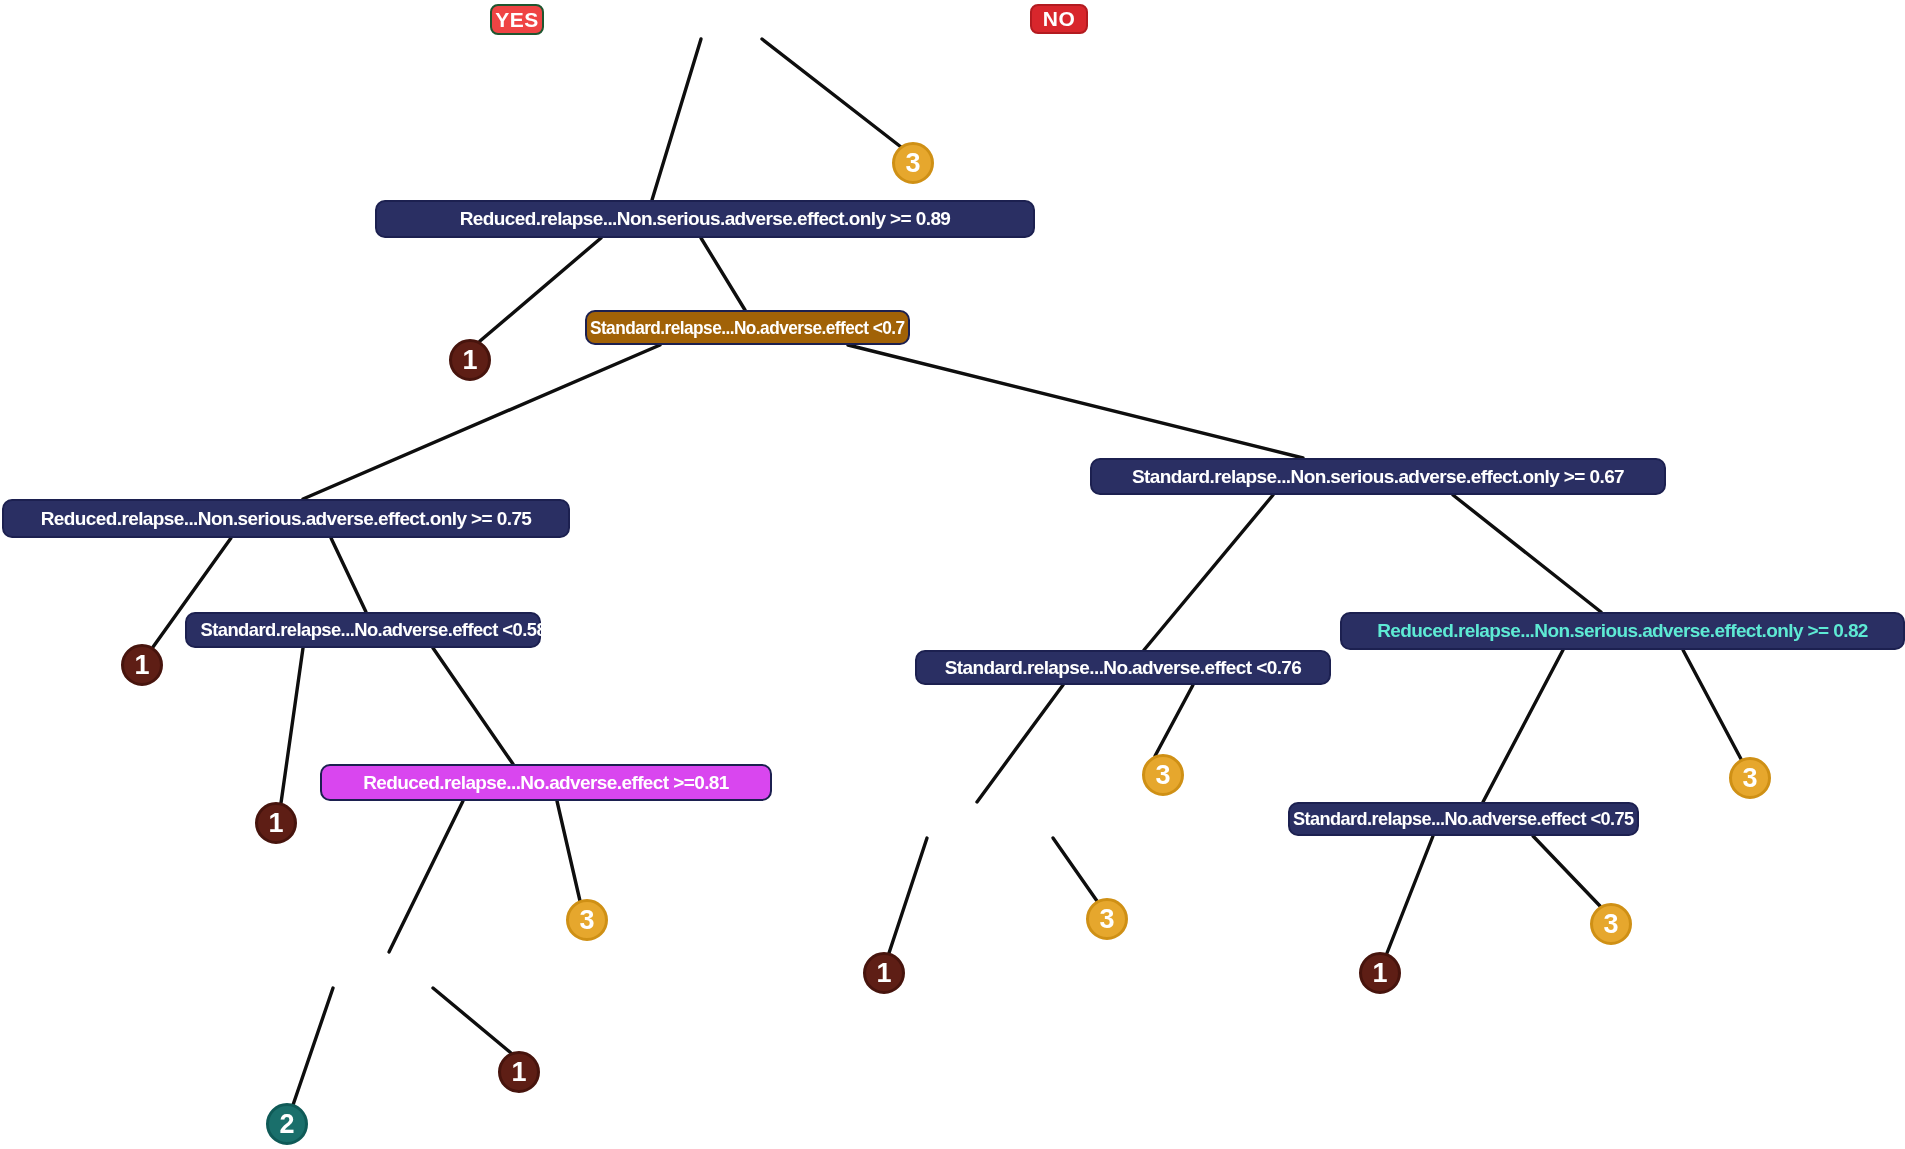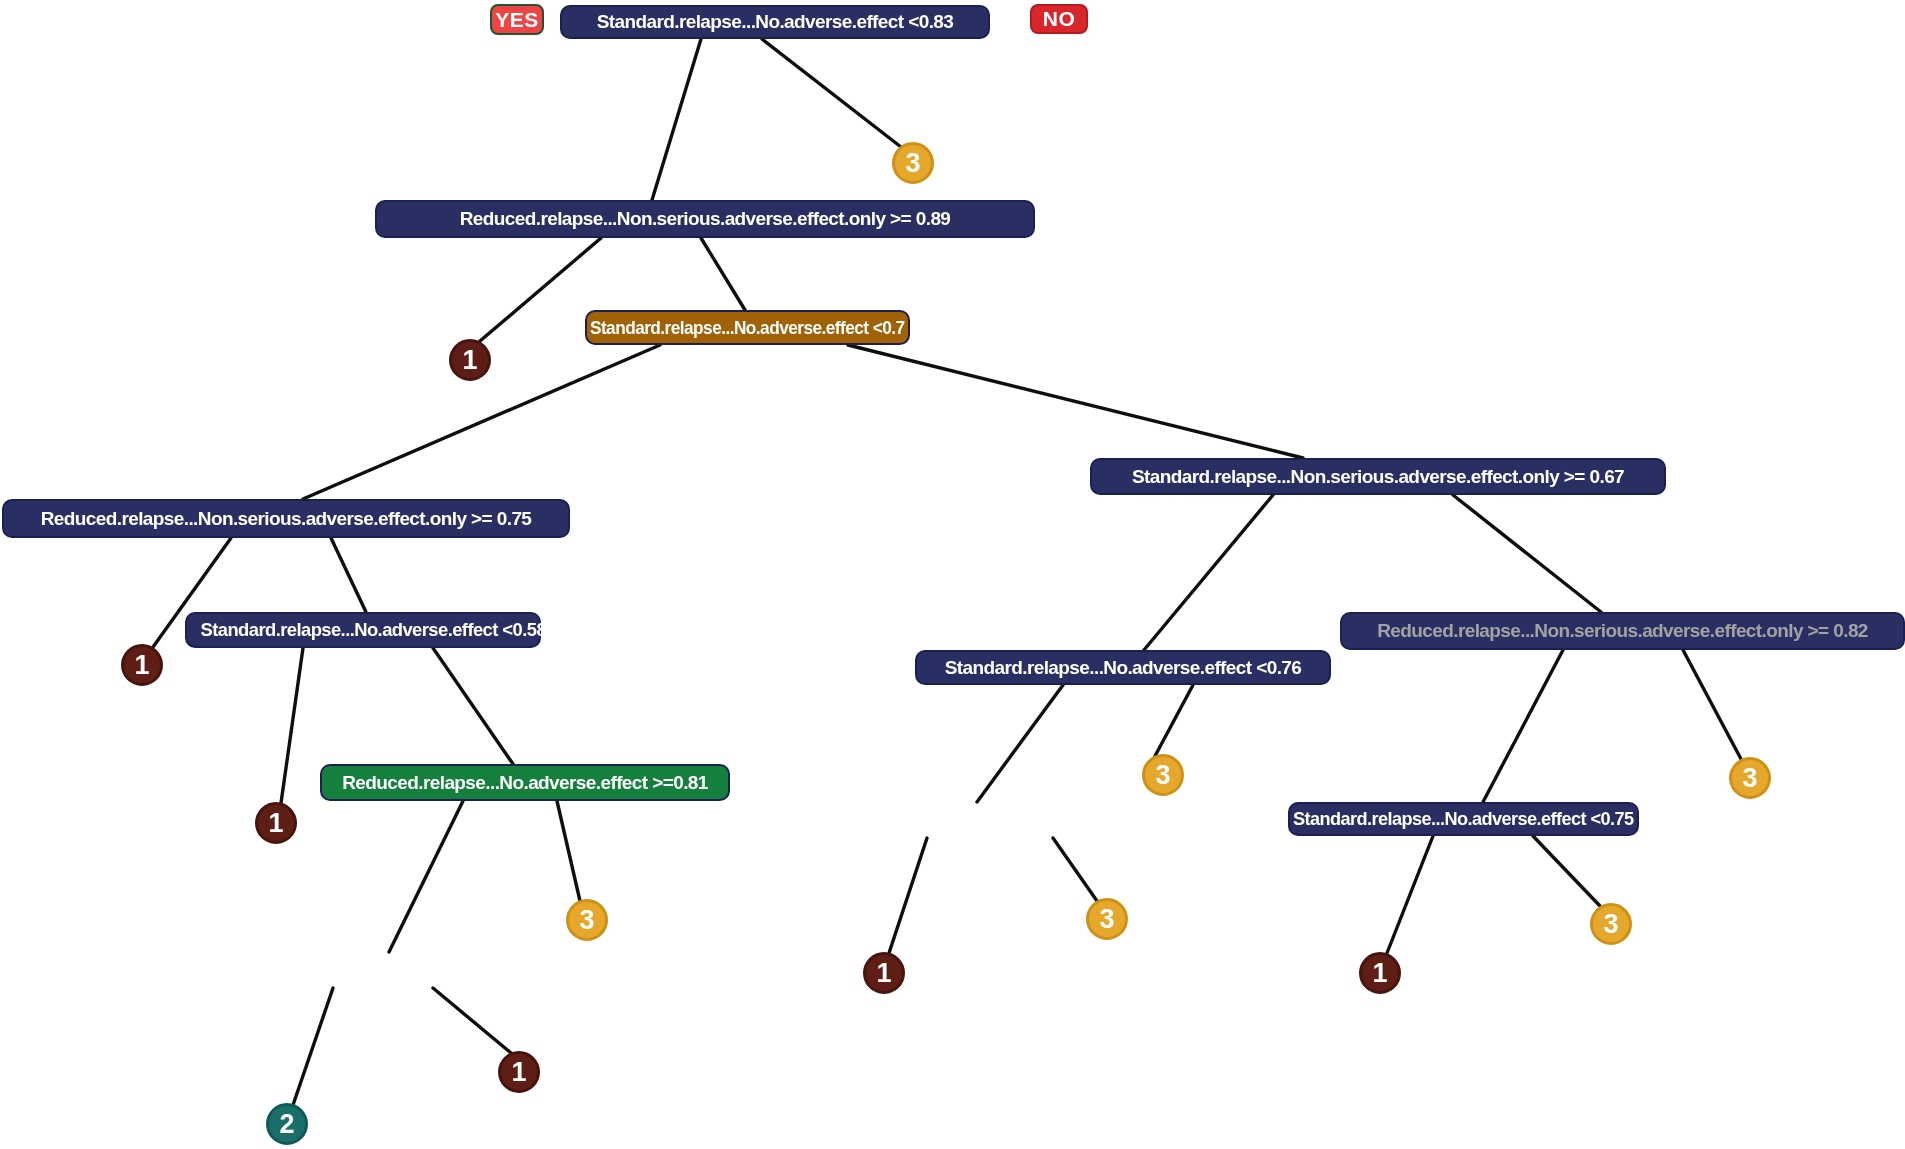--- a/index.html
+++ b/index.html
@@ -75,46 +75,43 @@
       <line x1="1053" y1="838" x2="1097" y2="901" stroke="#0e0e0e" stroke-width="3.4" stroke-linecap="round"></line>
       <line x1="1563" y1="650" x2="1483" y2="802" stroke="#0e0e0e" stroke-width="3.4" stroke-linecap="round"></line>
       <line x1="1683" y1="650" x2="1741" y2="759" stroke="#0e0e0e" stroke-width="3.4" stroke-linecap="round"></line>
       <line x1="1433" y1="836" x2="1387" y2="953" stroke="#0e0e0e" stroke-width="3.4" stroke-linecap="round"></line>
       <line x1="1533" y1="836" x2="1600" y2="906" stroke="#0e0e0e" stroke-width="3.4" stroke-linecap="round"></line>
     </svg>
 
   <div class="badge" id="yes-badge" style="left: 490px; top: 4px; width: 54px; height: 31px; background: #ef4444; border: 2px solid rgb(31, 86, 48);">YES</div>
 
   <div class="badge" id="no-badge" style="left: 1030px; top: 4px; width: 58px; height: 30px; background: rgb(216, 38, 44); border: 2px solid rgb(179, 27, 32);">NO</div>
-<div class="decision-node" style="left: 560px; top: 5px; width: 430px; height: 34px; background: rgb(42, 47, 99); border: 2px solid rgb(28, 32, 80);">
-      <span style="color: rgb(255, 255, 255);">Standard.relapse...No.adverse.effect &lt;0.83</span>
-    </div>
     <div class="decision-node" style="left: 375px; top: 200px; width: 660px; height: 38px; background: rgb(42, 47, 99); border: 2px solid rgb(28, 32, 80);">
       <span style="color: rgb(255, 255, 255);">Reduced.relapse...Non.serious.adverse.effect.only &gt;= 0.89</span>
     </div>
     <div class="decision-node" style="left: 585px; top: 310px; width: 325px; height: 35px; background: #a16207; border: 2px solid rgb(28, 32, 80);">
       <span style="color: rgb(255, 255, 255); transform: scaleX(0.908); transform-origin: center center;">Standard.relapse...No.adverse.effect &lt;0.7</span>
     </div>
     <div class="decision-node" style="left: 2px; top: 499px; width: 568px; height: 39px; background: rgb(42, 47, 99); border: 2px solid rgb(28, 32, 80);">
       <span style="color: rgb(255, 255, 255);">Reduced.relapse...Non.serious.adverse.effect.only &gt;= 0.75</span>
     </div>
     <div class="decision-node" style="left: 185px; top: 612px; width: 356px; height: 36px; background: rgb(42, 47, 99); border: 2px solid rgb(28, 32, 80); padding-left: 20px;">
       <span style="color: rgb(255, 255, 255); transform: scaleX(0.969); transform-origin: center center;">Standard.relapse...No.adverse.effect &lt;0.58</span>
     </div>
-    <div class="decision-node" style="left: 320px; top: 764px; width: 410px; height: 37px; background: #15803d; border: 2px solid rgb(28, 32, 80);">
+    <div class="decision-node" style="left: 320px; top: 764px; width: 452px; height: 37px; background: #d946ef; border: 2px solid rgb(28, 32, 80);">
       <span style="color: rgb(255, 255, 255);">Reduced.relapse...No.adverse.effect &gt;=0.81</span>
     </div>
     <div class="decision-node" style="left: 1090px; top: 458px; width: 576px; height: 37px; background: rgb(42, 47, 99); border: 2px solid rgb(28, 32, 80);">
       <span style="color: #ffffff;">Standard.relapse...Non.serious.adverse.effect.only &gt;= 0.67</span>
     </div>
     <div class="decision-node" style="left: 915px; top: 650px; width: 416px; height: 35px; background: rgb(42, 47, 99); border: 2px solid rgb(28, 32, 80);">
       <span style="color: rgb(255, 255, 255);">Standard.relapse...No.adverse.effect &lt;0.76</span>
     </div>
     <div class="decision-node" style="left: 1340px; top: 612px; width: 565px; height: 38px; background: rgb(42, 47, 99); border: 2px solid rgb(28, 32, 80);">
-      <span style="color: #a3a3a3;">Reduced.relapse...Non.serious.adverse.effect.only &gt;= 0.82</span>
+      <span style="color: #5eead4;">Reduced.relapse...Non.serious.adverse.effect.only &gt;= 0.82</span>
     </div>
     <div class="decision-node" style="left: 1288px; top: 802px; width: 351px; height: 34px; background: rgb(42, 47, 99); border: 2px solid rgb(28, 32, 80);">
       <span style="color: rgb(255, 255, 255); transform: scaleX(0.955); transform-origin: center center;">Standard.relapse...No.adverse.effect &lt;0.75</span>
     </div>
     <div class="leaf-node" style="left: 892px; top: 142px; background: rgb(230, 167, 45); border: 3px solid rgb(207, 144, 21);">
       <span>3</span>
     </div>
     <div class="leaf-node" style="left: 449px; top: 339px; background: rgb(94, 30, 21); border: 3px solid rgb(71, 20, 13);">
       <span>1</span>
     </div>

